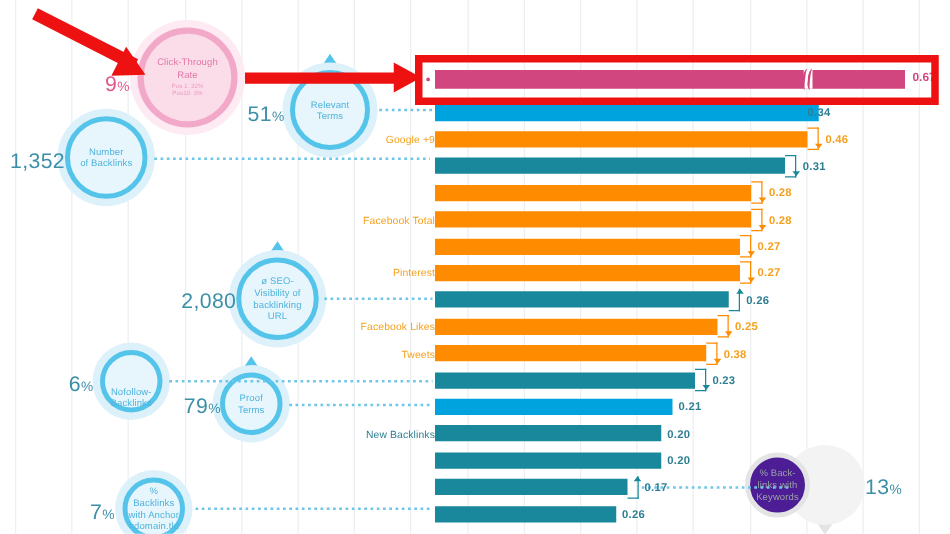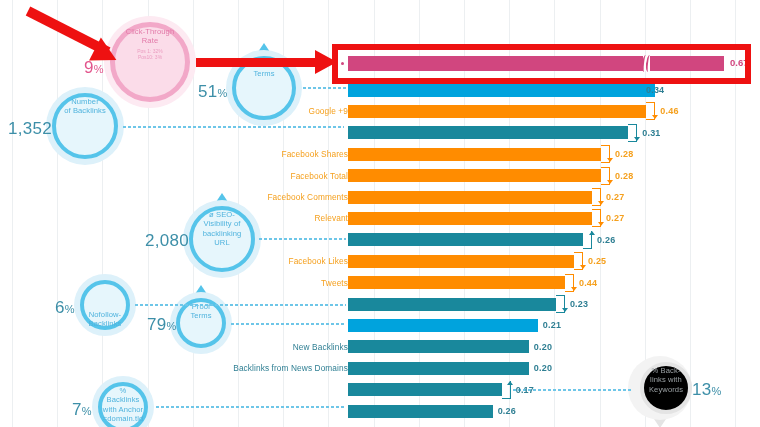--- a/index.html
+++ b/index.html
@@ -53,21 +53,21 @@
   }
   .pink-dot{position:absolute;left:341px;top:10px;width:3px;height:3px;border-radius:50%;background:#d1467f;}
 
   
   .red-rect{
     position:absolute;border:6px solid #ee1111;box-sizing:border-box;
     background:transparent;
   }
 
   
-  .bubble{position:absolute;border-radius:50%;display:flex;align-items:center;text-align:center;box-sizing:border-box;}
+  .bubble{position:absolute;border-radius:50%;display:flex;align-items:center;justify-content:center;text-align:center;box-sizing:border-box;}
   .bubble-txt{font-size:7.6px;line-height:9.4px;letter-spacing:.1px;}
   .bubble-sub{font-size:5px;line-height:6.4px;margin-top:2px;letter-spacing:0;}
   .bubble-num{position:absolute;font-size:17px;font-weight:300;white-space:nowrap;letter-spacing:.3px;}
   .bubble-num .pct{font-size:11px;}
   .pin{position:absolute;width:0;height:0;}
 
   
   .dots{position:absolute;height:2px;
     background-image:radial-gradient(circle, currentColor 48%, transparent 52%);
     background-size:5px 2px;background-repeat:repeat-x;}
@@ -143,21 +143,21 @@
       <div class="bubble-num" style="left: 147px; top: 315px; color: rgb(61, 143, 168);"><span>79</span><span class="pct">%</span></div>
       <div class="bubble" style="left: 92px; top: 376px; height: 62px; width: 62px; background: rgb(221, 241, 250);"></div>
       <div class="bubble" style="left: 98px; top: 382px; height: 50px; width: 50px; border: 4px solid rgb(85, 196, 234); background: rgb(230, 246, 252); flex-direction: column; padding: 0px 4px;">
         <div class="bubble-txt" style="color: rgb(79, 179, 221); white-space: pre-line;">% Backlinks
 with Anchor
 =domain.tld</div>
       </div>
       <div class="bubble-num" style="left: 72px; top: 400px; color: rgb(61, 143, 168);"><span>7</span><span class="pct">%</span></div>
       <div class="pin" style="left: 648px; top: 410px; border-left: 12px solid transparent; border-right: 12px solid transparent; border-top: 18px solid rgb(228, 228, 228);"></div>
       <div class="bubble" style="left: 628px; top: 356px; height: 64px; width: 64px; background: rgb(243, 243, 243);"></div>
-      <div class="bubble" style="left: 640px; top: 362px; height: 52px; width: 52px; border: 4px solid rgb(228, 228, 228); background: #000000; flex-direction: column; padding: 0px 4px;">
+      <div class="bubble" style="left: 596px; top: 362px; height: 52px; width: 52px; border: 4px solid rgb(228, 228, 228); background: #4c1d95; flex-direction: column; padding: 0px 4px;">
         <div class="bubble-txt" style="color: rgb(154, 160, 163); white-space: pre-line;">% Back-
 links with
 Keywords</div>
       </div>
       <div class="bubble-num" style="left: 692px; top: 380px; color: rgb(61, 143, 168);"><span>13</span><span class="pct">%</span></div>
     </div>
   <div id="dots-layer">
       <div class="dots" style="left: 302px; top: 87px; width: 44px; color: rgb(110, 198, 232);"></div>
       <div class="dots" style="left: 122px; top: 126px; width: 222px; color: rgb(110, 198, 232);"></div>
       <div class="dots" style="left: 258px; top: 238px; width: 88px; color: rgb(110, 198, 232);"></div>
@@ -184,42 +184,40 @@
         <div class="tick-arrow" style="left: 651.92px; top: 14px; border-left: 3.2px solid transparent; border-right: 3.2px solid transparent; border-top: 4.6px solid rgb(255, 140, 0);"></div>
         <div class="bar-value" style="left: 660.32px; color: rgb(245, 160, 30);">0.46</div>
       </div>
       <div class="bar-row" style="top: 122.8px;">
         <div class="bar" style="width: 280.24px; background: rgb(25, 136, 156);"></div>
         <div class="tick" style="left: 628.24px; border-color: rgb(25, 136, 156);"></div>
         <div class="tick-arrow" style="left: 633.84px; top: 14px; border-left: 3.2px solid transparent; border-right: 3.2px solid transparent; border-top: 4.6px solid rgb(25, 136, 156);"></div>
         <div class="bar-value" style="left: 642.24px; color: rgb(47, 127, 147);">0.31</div>
       </div>
       <div class="bar-row" style="top: 144.2px;">
-        <div class="bar-label" style="color: rgb(245, 160, 30);">Facebook Shares</div>
         <div class="bar" style="width: 253.12px; background: rgb(255, 140, 0);"></div>
         <div class="tick" style="left: 601.12px; border-color: rgb(255, 140, 0);"></div>
         <div class="tick-arrow" style="left: 606.72px; top: 14px; border-left: 3.2px solid transparent; border-right: 3.2px solid transparent; border-top: 4.6px solid rgb(255, 140, 0);"></div>
         <div class="bar-value" style="left: 615.12px; color: rgb(245, 160, 30);">0.28</div>
       </div>
       <div class="bar-row" style="top: 165.6px;">
         <div class="bar-label" style="color: rgb(245, 160, 30);">Facebook Total</div>
         <div class="bar" style="width: 253.12px; background: rgb(255, 140, 0);"></div>
         <div class="tick" style="left: 601.12px; border-color: rgb(255, 140, 0);"></div>
         <div class="tick-arrow" style="left: 606.72px; top: 14px; border-left: 3.2px solid transparent; border-right: 3.2px solid transparent; border-top: 4.6px solid rgb(255, 140, 0);"></div>
         <div class="bar-value" style="left: 615.12px; color: rgb(245, 160, 30);">0.28</div>
       </div>
       <div class="bar-row" style="top: 187px;">
-        <div class="bar-label" style="color: rgb(245, 160, 30);">Facebook Comments</div>
         <div class="bar" style="width: 244.08px; background: rgb(255, 140, 0);"></div>
         <div class="tick" style="left: 592.08px; border-color: rgb(255, 140, 0);"></div>
         <div class="tick-arrow" style="left: 597.68px; top: 14px; border-left: 3.2px solid transparent; border-right: 3.2px solid transparent; border-top: 4.6px solid rgb(255, 140, 0);"></div>
         <div class="bar-value" style="left: 606.08px; color: rgb(245, 160, 30);">0.27</div>
       </div>
       <div class="bar-row" style="top: 208.4px;">
-        <div class="bar-label" style="color: rgb(245, 160, 30);">Relevant</div>
+        <div class="bar-label" style="color: rgb(245, 160, 30);">Pinterest</div>
         <div class="bar" style="width: 244.08px; background: rgb(255, 140, 0);"></div>
         <div class="tick" style="left: 592.08px; border-color: rgb(255, 140, 0);"></div>
         <div class="tick-arrow" style="left: 597.68px; top: 14px; border-left: 3.2px solid transparent; border-right: 3.2px solid transparent; border-top: 4.6px solid rgb(255, 140, 0);"></div>
         <div class="bar-value" style="left: 606.08px; color: rgb(245, 160, 30);">0.27</div>
       </div>
       <div class="bar-row" style="top: 229.8px;">
         <div class="bar" style="width: 235.04px; background: rgb(25, 136, 156);"></div>
         <div class="tick up" style="left: 583.04px; border-color: rgb(25, 136, 156);"></div>
         <div class="tick-arrow" style="left: 588.64px; top: 1px; border-left: 3.2px solid transparent; border-right: 3.2px solid transparent; border-bottom: 4.6px solid rgb(25, 136, 156);"></div>
         <div class="bar-value" style="left: 597.04px; color: rgb(47, 127, 147);">0.26</div>
@@ -229,39 +227,38 @@
         <div class="bar" style="width: 226px; background: rgb(255, 140, 0);"></div>
         <div class="tick" style="left: 574px; border-color: rgb(255, 140, 0);"></div>
         <div class="tick-arrow" style="left: 579.6px; top: 14px; border-left: 3.2px solid transparent; border-right: 3.2px solid transparent; border-top: 4.6px solid rgb(255, 140, 0);"></div>
         <div class="bar-value" style="left: 588px; color: rgb(245, 160, 30);">0.25</div>
       </div>
       <div class="bar-row" style="top: 272.6px;">
         <div class="bar-label" style="color: rgb(245, 160, 30);">Tweets</div>
         <div class="bar" style="width: 216.96px; background: rgb(255, 140, 0);"></div>
         <div class="tick" style="left: 564.96px; border-color: rgb(255, 140, 0);"></div>
         <div class="tick-arrow" style="left: 570.56px; top: 14px; border-left: 3.2px solid transparent; border-right: 3.2px solid transparent; border-top: 4.6px solid rgb(255, 140, 0);"></div>
-        <div class="bar-value" style="left: 578.96px; color: rgb(245, 160, 30);">0.44</div>
+        <div class="bar-value" style="left: 578.96px; color: rgb(245, 160, 30);">0.38</div>
       </div>
       <div class="bar-row" style="top: 294px;">
         <div class="bar" style="width: 207.92px; background: rgb(25, 136, 156);"></div>
         <div class="tick" style="left: 555.92px; border-color: rgb(25, 136, 156);"></div>
         <div class="tick-arrow" style="left: 561.52px; top: 14px; border-left: 3.2px solid transparent; border-right: 3.2px solid transparent; border-top: 4.6px solid rgb(25, 136, 156);"></div>
         <div class="bar-value" style="left: 569.92px; color: rgb(47, 127, 147);">0.23</div>
       </div>
       <div class="bar-row" style="top: 315.4px; padding-left: 47px;">
         <div class="bar" style="width: 189.84px; background: rgb(0, 163, 221);"></div>
         <div class="bar-value" style="left: 542.84px; color: rgb(47, 127, 147);">0.21</div>
       </div>
       <div class="bar-row" style="top: 336.8px;">
         <div class="bar-label" style="color: rgb(47, 127, 147);">New Backlinks</div>
         <div class="bar" style="width: 180.8px; background: rgb(25, 136, 156);"></div>
         <div class="bar-value" style="left: 533.8px; color: rgb(47, 127, 147);">0.20</div>
       </div>
       <div class="bar-row" style="top: 358.2px;">
-        <div class="bar-label" style="color: rgb(47, 127, 147);">Backlinks from News Domains</div>
         <div class="bar" style="width: 180.8px; background: rgb(25, 136, 156);"></div>
         <div class="bar-value" style="left: 533.8px; color: rgb(47, 127, 147);">0.20</div>
       </div>
       <div class="bar-row" style="top: 379.6px;">
         <div class="bar" style="width: 153.68px; background: rgb(25, 136, 156);"></div>
         <div class="tick up" style="left: 501.68px; border-color: rgb(25, 136, 156);"></div>
         <div class="tick-arrow" style="left: 507.28px; top: 1px; border-left: 3.2px solid transparent; border-right: 3.2px solid transparent; border-bottom: 4.6px solid rgb(25, 136, 156);"></div>
         <div class="bar-value" style="left: 515.68px; color: rgb(47, 127, 147);">0.17</div>
       </div>
       <div class="bar-row" style="top: 401px;">

